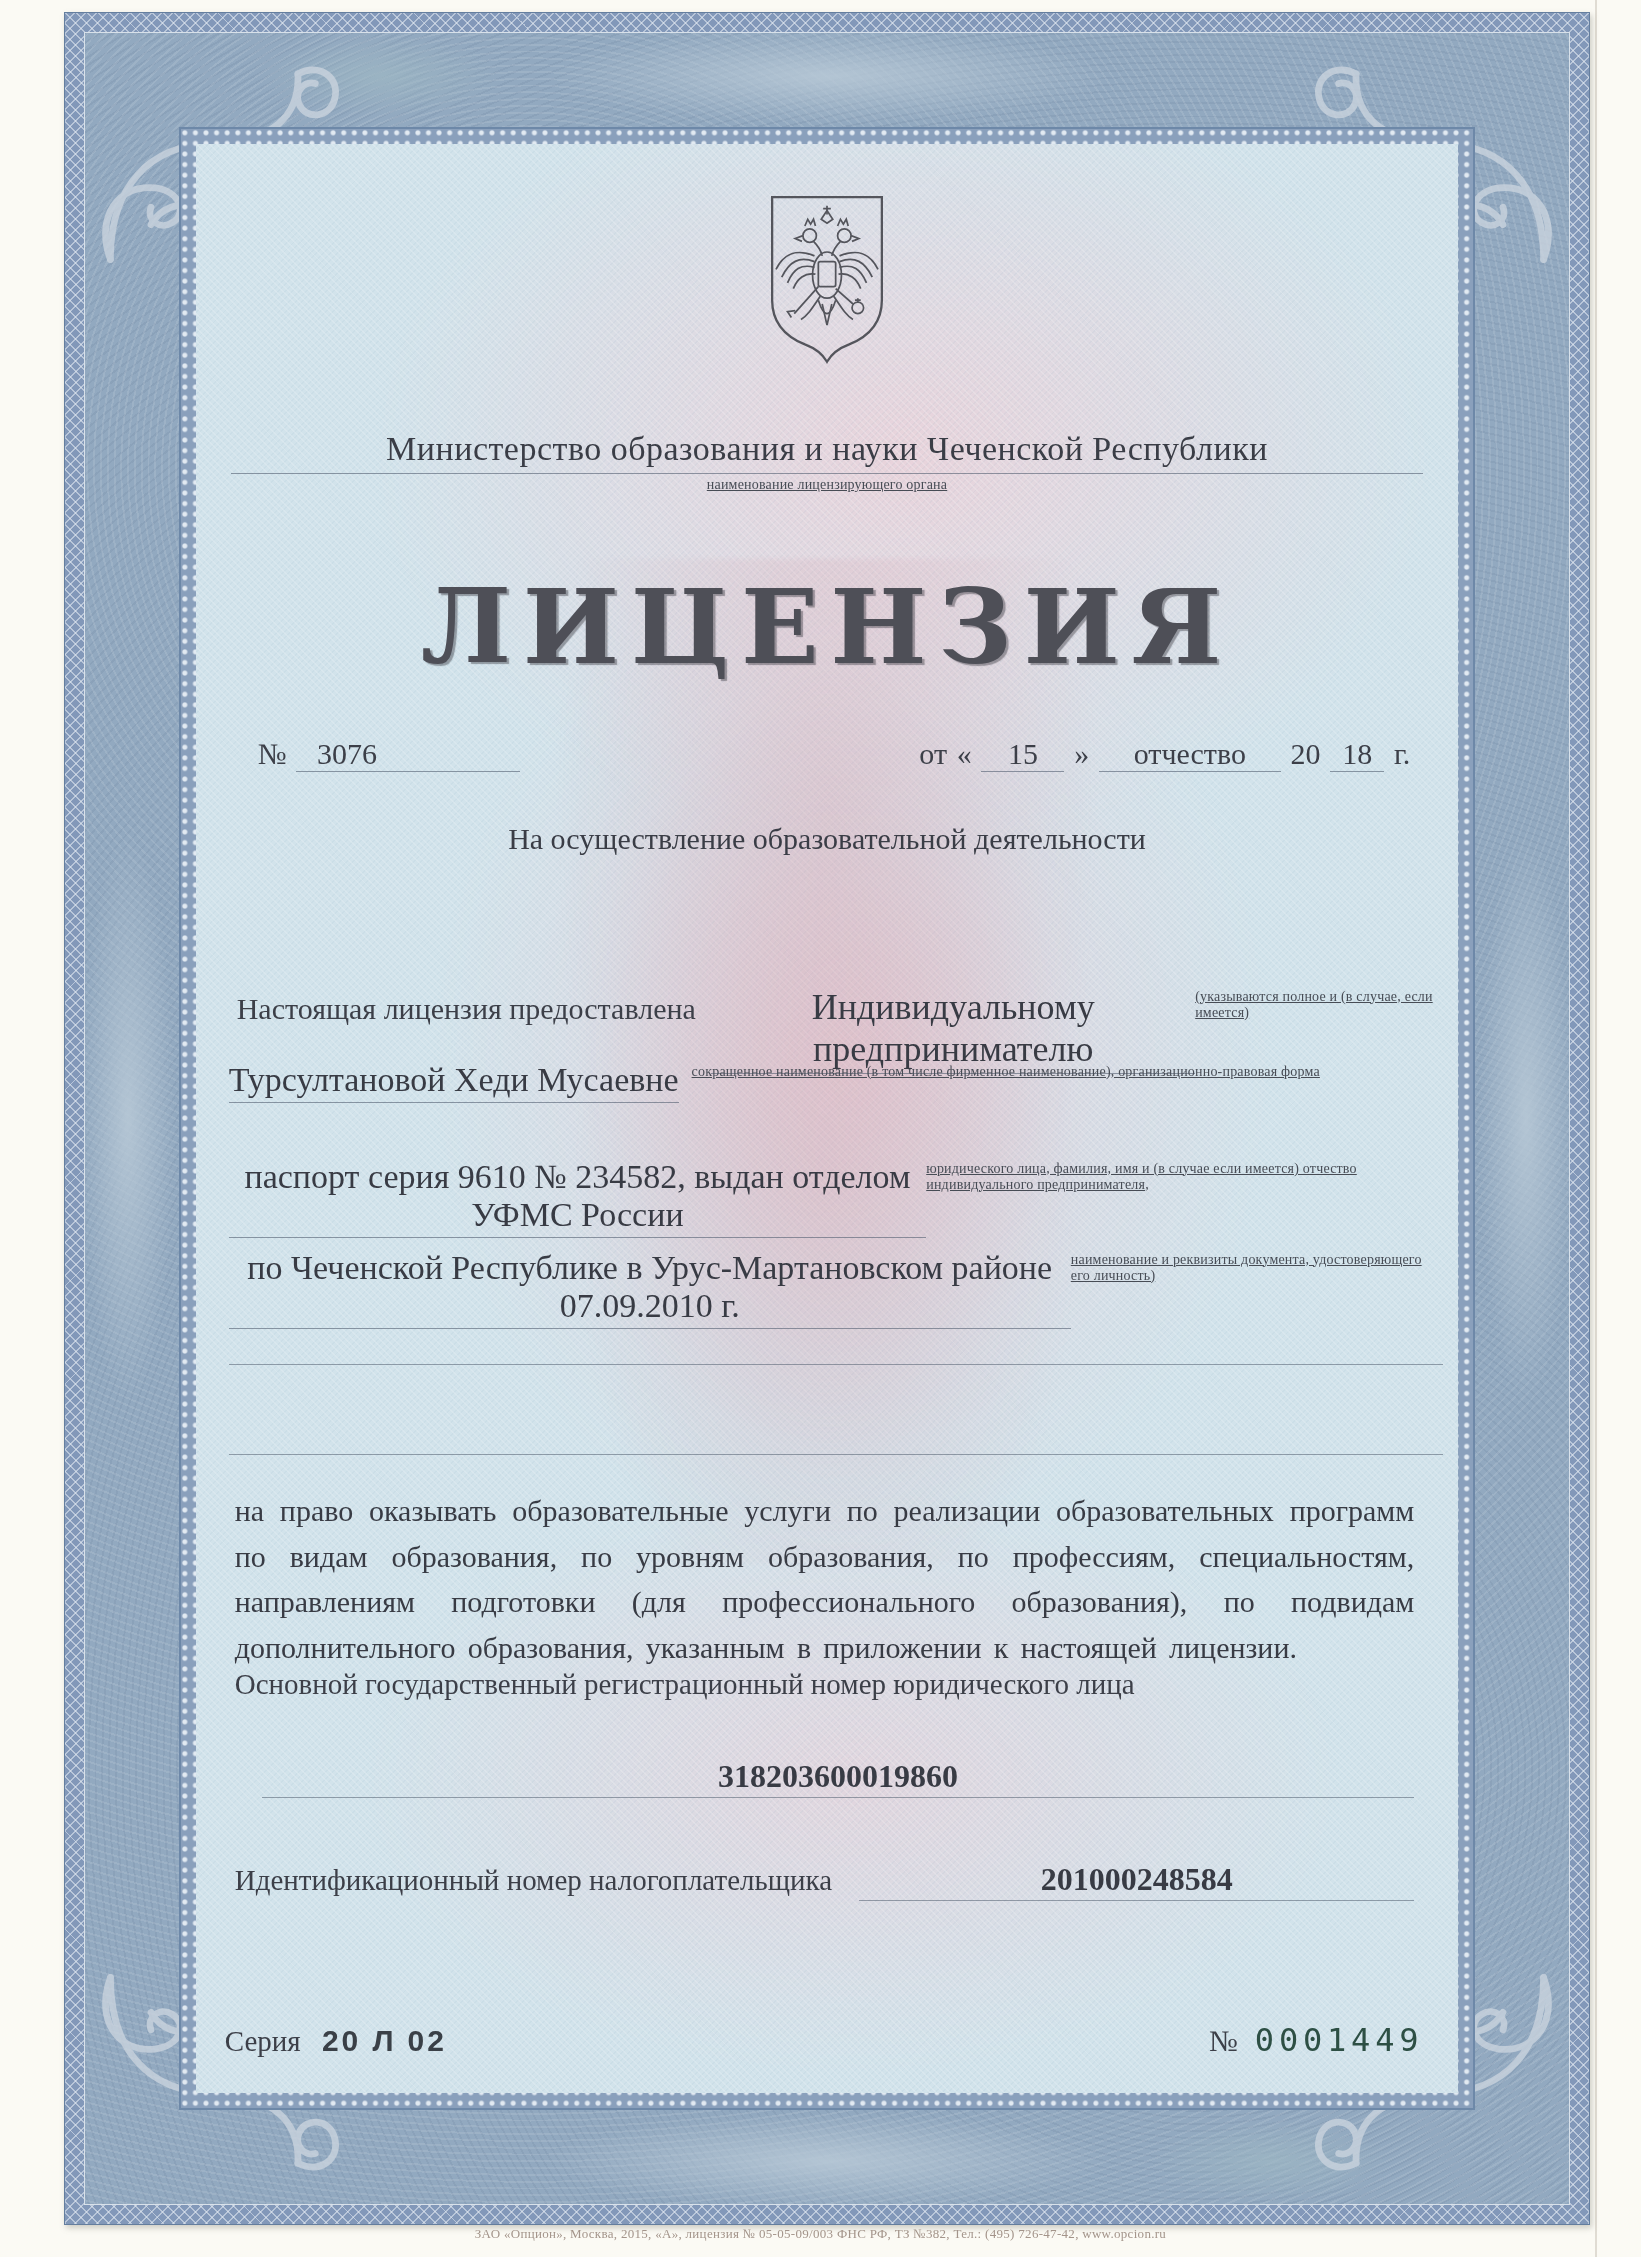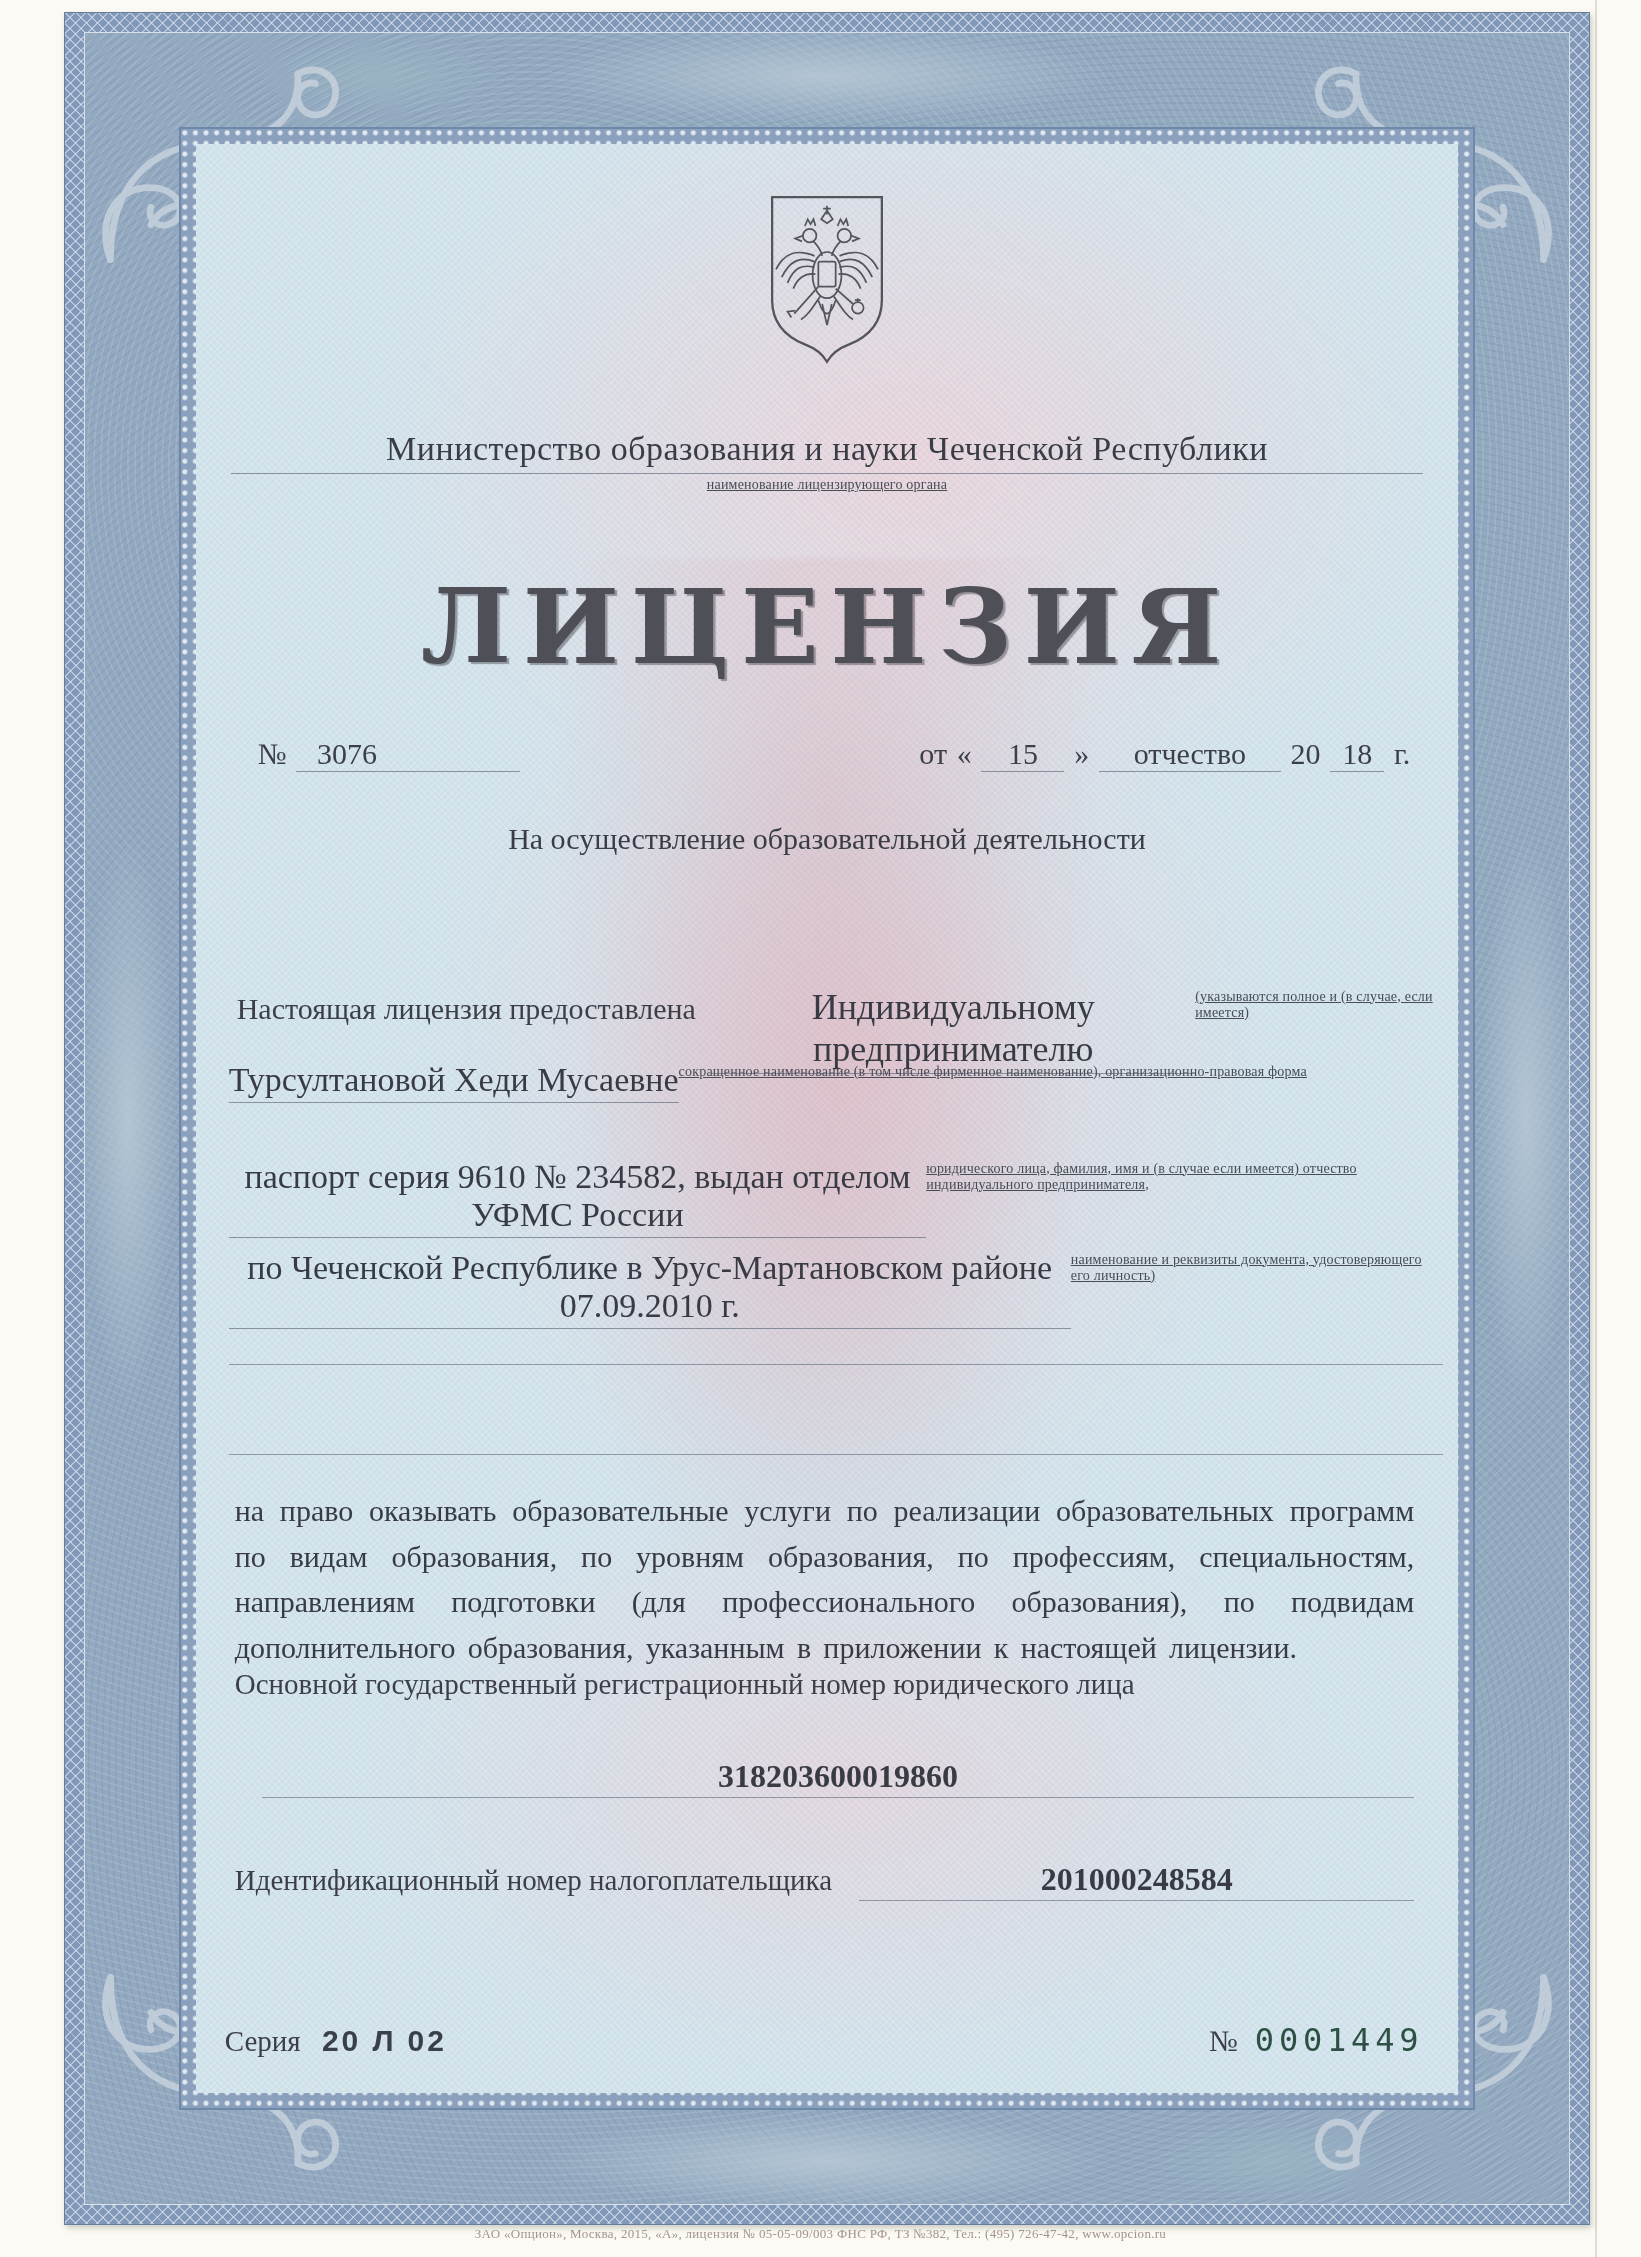--- a/index.html
+++ b/index.html
@@ -96,21 +96,21 @@
   .day-u{min-width:83px;}
   .month-u{min-width:182px;}
   .year-u{min-width:54px;}
   .date-g{display:flex;align-items:baseline;gap:9.7px;}
   .subtitle{top:678px;left:0;right:0;text-align:center;font-size:30px;color:#3a3d46;}
   .grant-row{top:842px;left:41px;right:13.5px;display:flex;align-items:baseline;gap:15.4px;font-size:30px;}
   .field{display:flex;flex-direction:row;flex:1;}
   .field .line{border-bottom:1.9px solid rgba(82,94,112,.6);text-align:center;padding-bottom:2.9px;}
   .grantee{font-size:36px;color:#383b44;}
   .bigval{font-size:34px;color:#383b44;}
-  .name-row{top:917px;left:33px;right:15.4px;}
+  .name-row{top:917px;left:33px;right:15.4px;gap:13px;}
   .passport-row{top:1014px;left:33px;right:15.4px;}
   .region-row{top:1105px;left:33px;right:15.4px;}
   .blank-line{left:33px;right:15.4px;border-bottom:1.9px solid rgba(82,94,112,.55);height:0;}
   .bl1{top:1220px;}
   .bl2{top:1310px;}
   .rights{top:1344px;left:39px;right:44px;font-size:30px;line-height:1.53;text-align:justify;
     color:#383b44;word-spacing:4.8px;}
   .ogrn-label1{top:1524px;left:39px;right:44px;font-size:29px;}
   .valrow{display:flex;align-items:baseline;font-size:29px;}
   .ogrn-row{top:1614px;left:39px;right:44px;}

